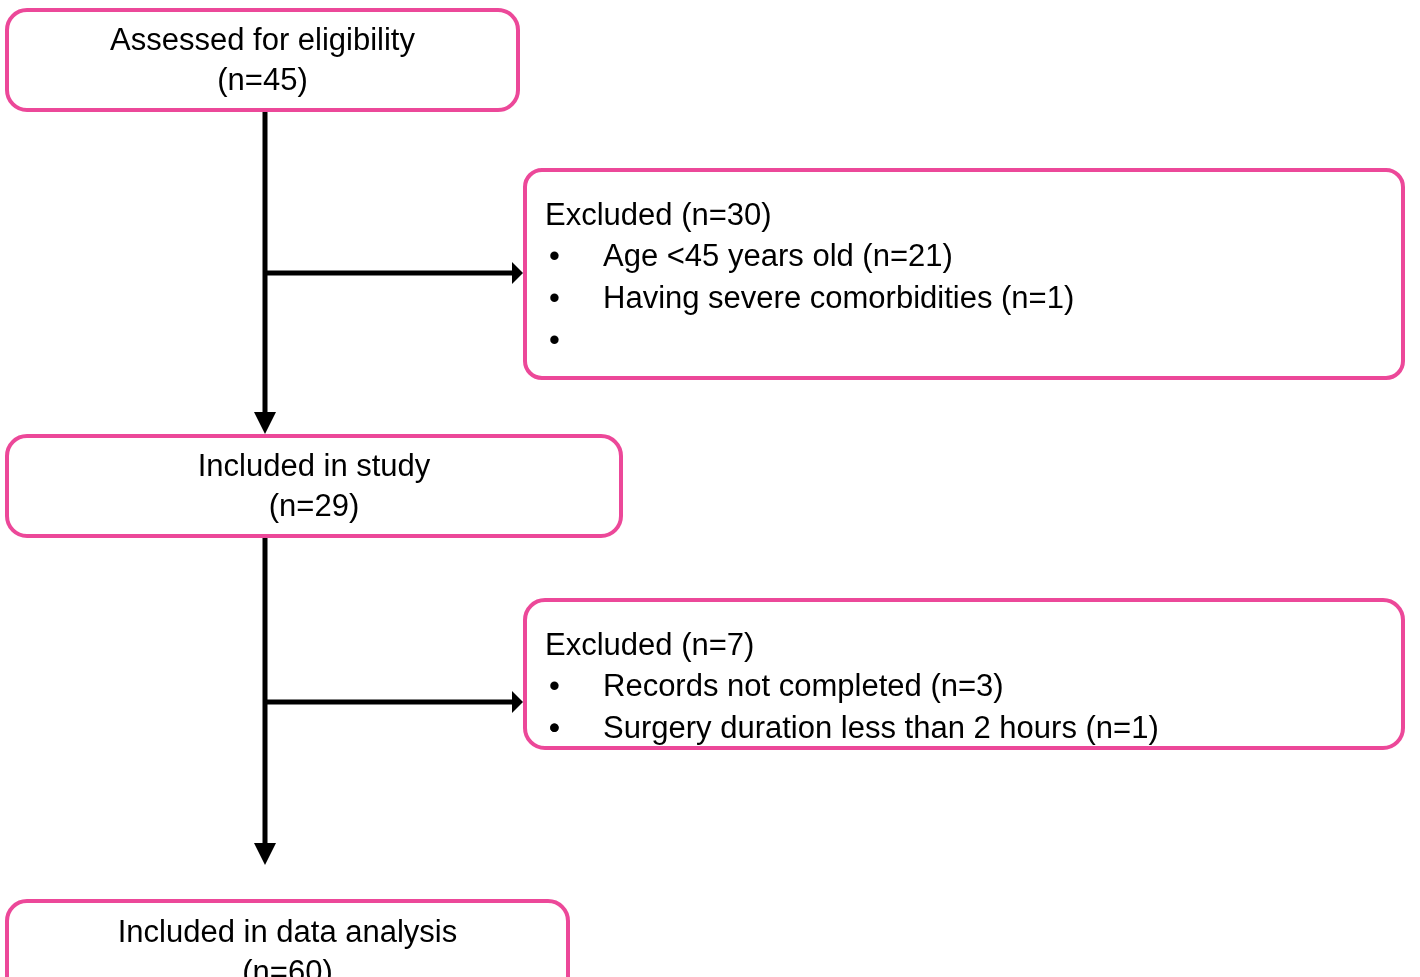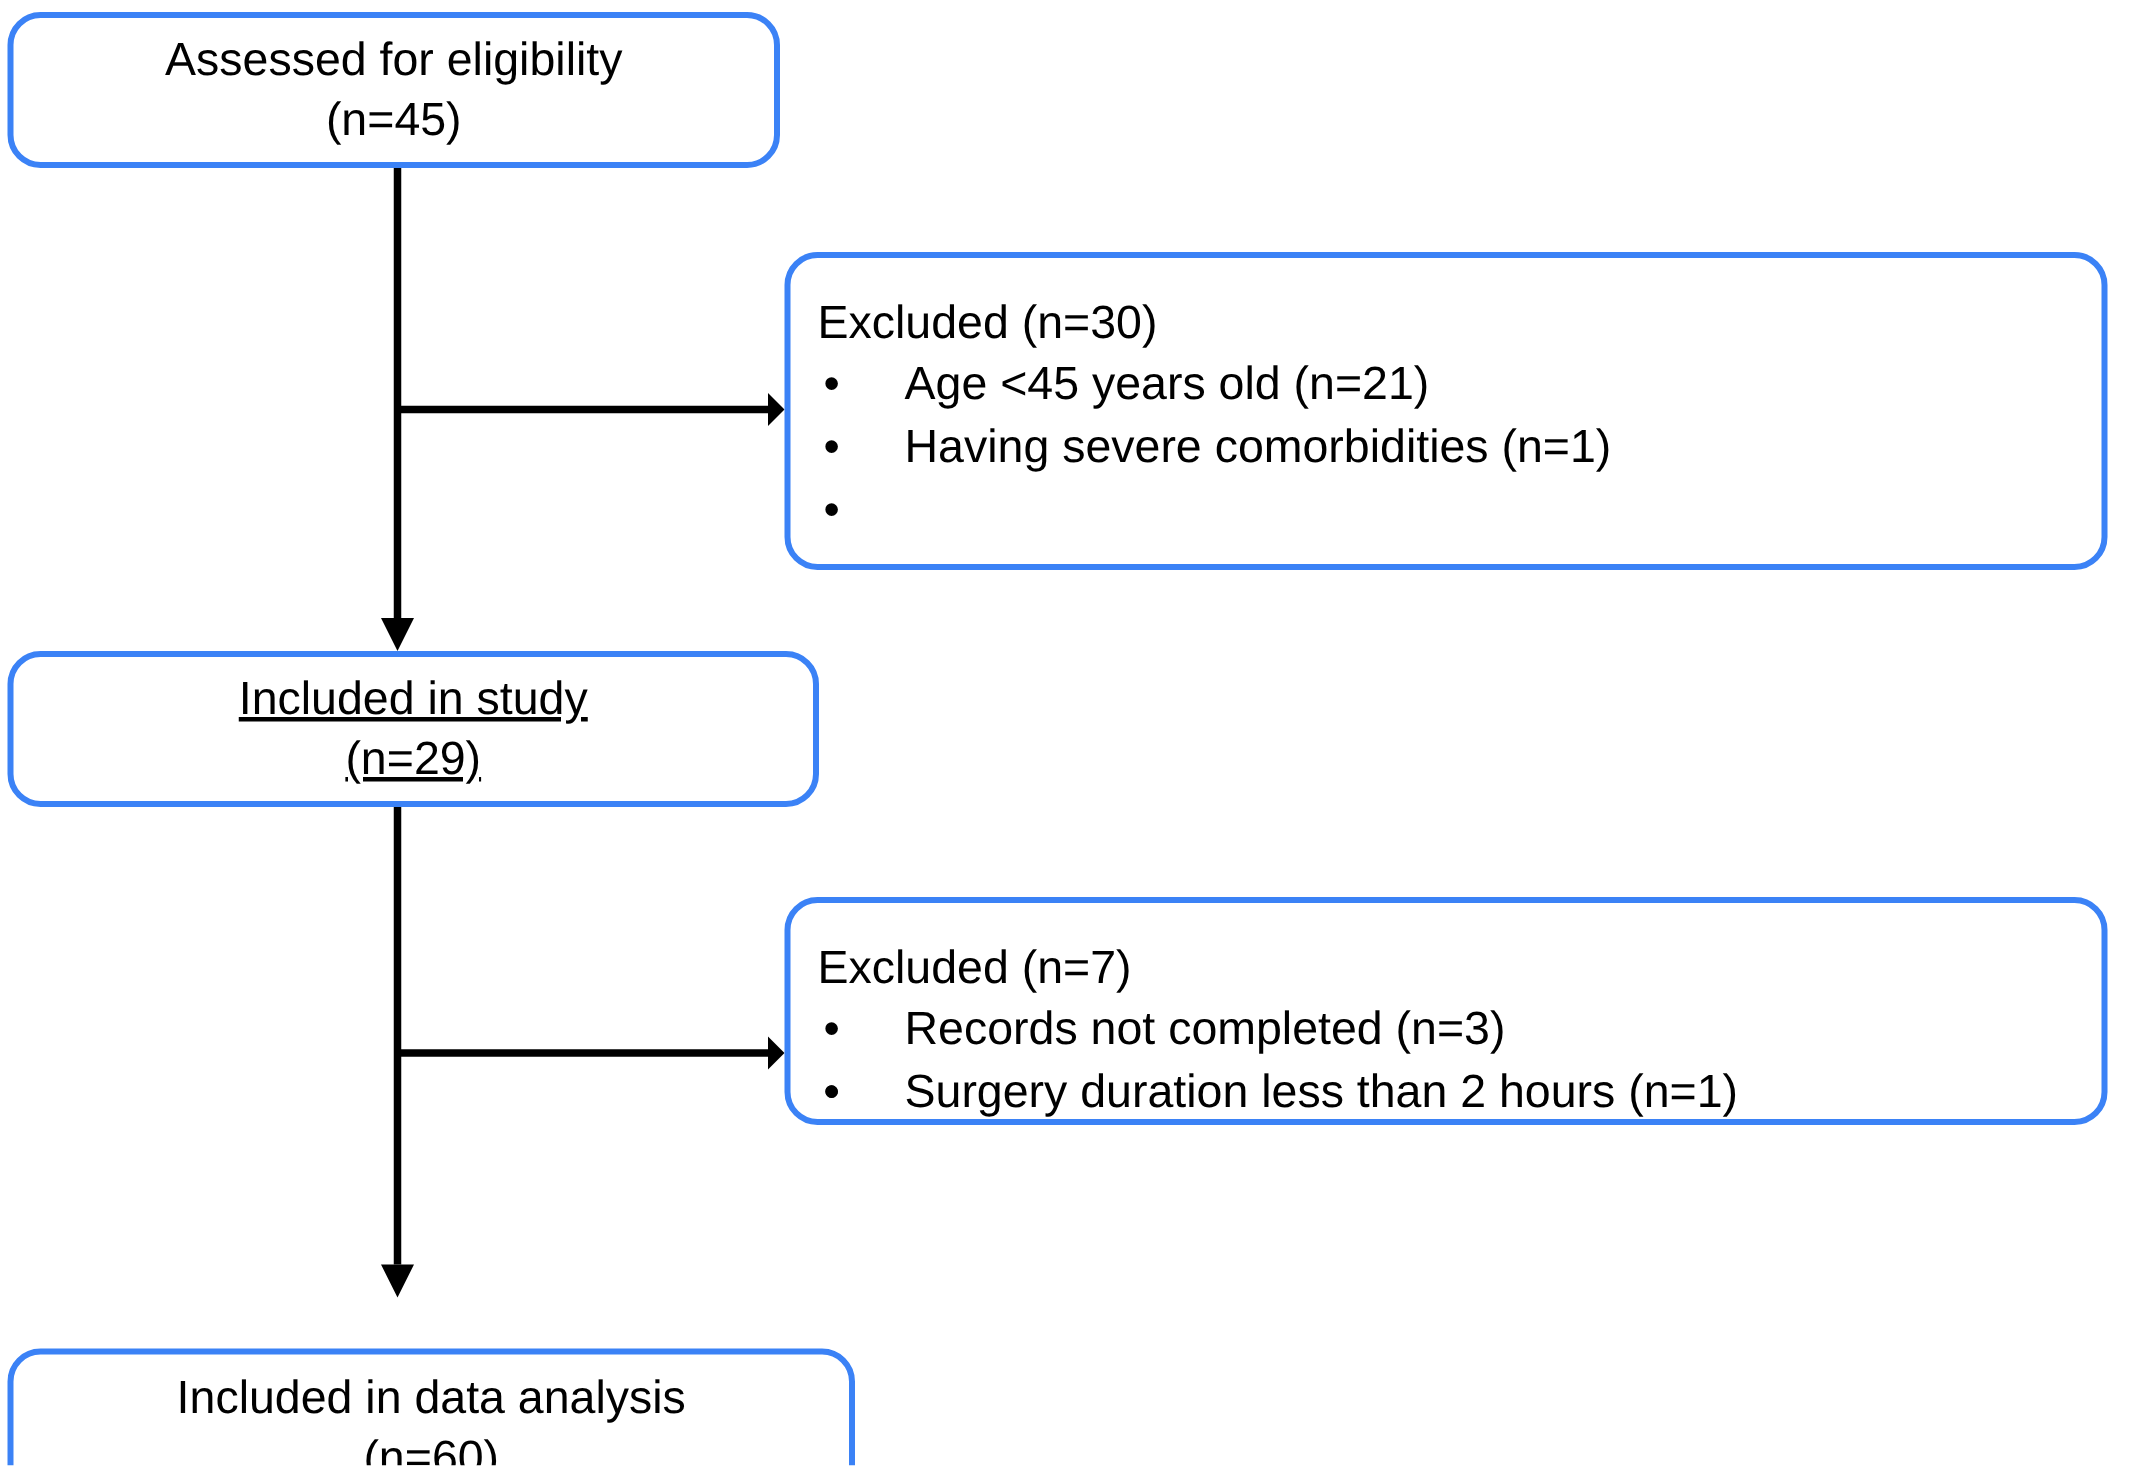--- a/index.html
+++ b/index.html
@@ -24,21 +24,21 @@
     left: 0;
     top: 0;
     width: 1420px;
     height: 977px;
     pointer-events: none;
   }
   .node {
     position: absolute;
     box-sizing: border-box;
     background: #ffffff;
-    border: 4px solid #3b82f6;
+    border: 4px solid #ec4899;
     border-radius: 22px;
   }
   .node.centered {
     display: flex;
     flex-direction: column;
     align-items: center;
     justify-content: center;
   }
   .node-line {
     font-size: 31px;
@@ -97,38 +97,38 @@
 
     <line x1="265" y1="702" x2="512" y2="702" stroke="#000000" stroke-width="5"></line>
     <polygon points="512,691 512,713 523,702" fill="#000000"></polygon>
   </svg>
 
   <div class="node centered" style="left:5px; top:8px; width:515px; height:104px;">
     <div class="node-line">Assessed for eligibility</div>
     <div class="node-line">(n=45)</div>
   </div>
 
-  <div class="node excl-box" style="left:523px; top:168px; width:882px; height:212px;">
+  <div class="node excl-box" style="left:523px; top:168px; width:882px; height:212px;border-radius:19px;">
     <div class="excl-title">Excluded (n=30)</div>
     <ul class="excl-list">
       <li>
         <span class="bullet">•</span>
         <span>Age &lt;45 years old (n=21)</span>
       </li>
       <li>
         <span class="bullet">•</span>
         <span>Having severe comorbidities (n=1)</span>
       </li>
       <li>
         <span class="bullet">•</span>
       </li>
     </ul>
   </div>
 
-  <div class="node centered" style="left:5px; top:434px; width:541px; height:104px;text-decoration:underline;">
+  <div class="node centered" style="left:5px; top:434px; width:618px; height:104px;">
     <div class="node-line">Included in study</div>
     <div class="node-line">(n=29)</div>
   </div>
 
   <div class="node excl-box" style="left:523px; top:598px; width:882px; height:152px;">
     <div class="excl-title">Excluded (n=7)</div>
     <ul class="excl-list">
       <li>
         <span class="bullet">•</span>
         <span>Records not completed (n=3)</span>

